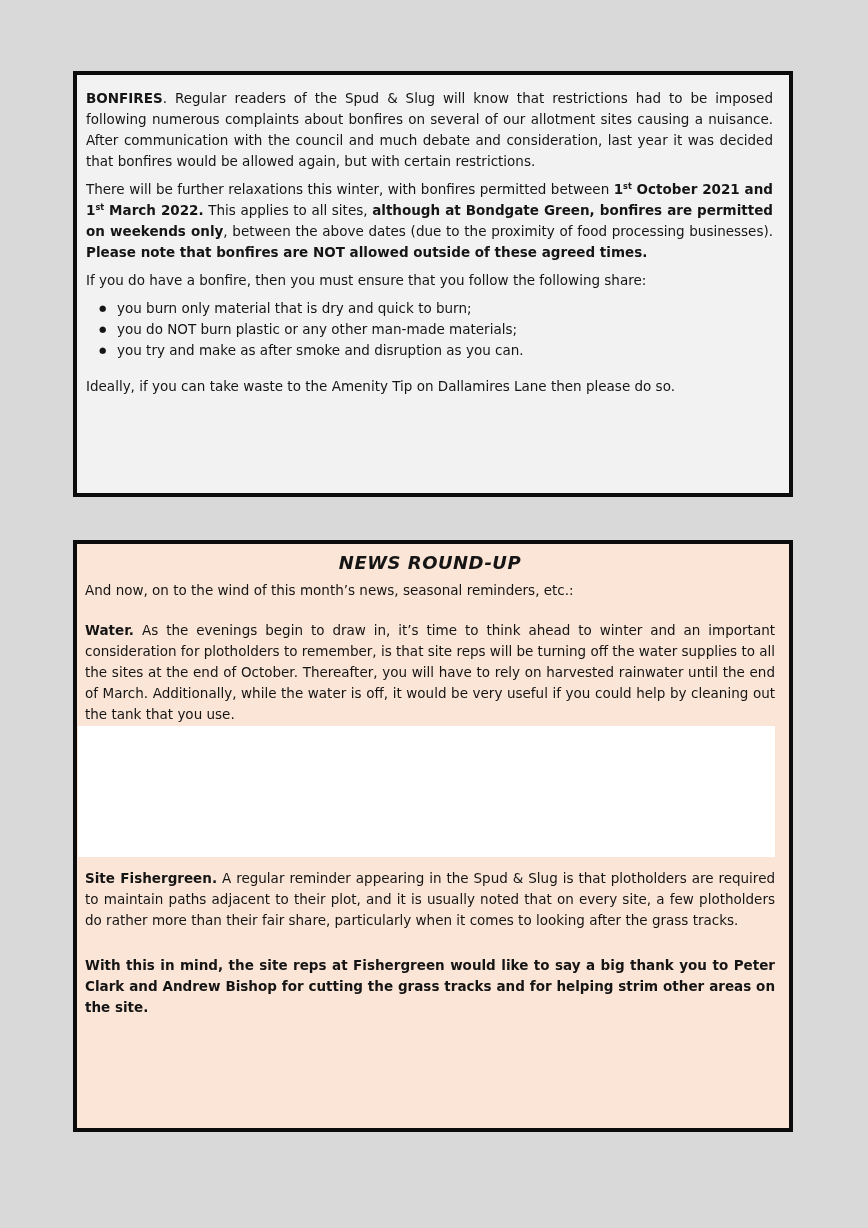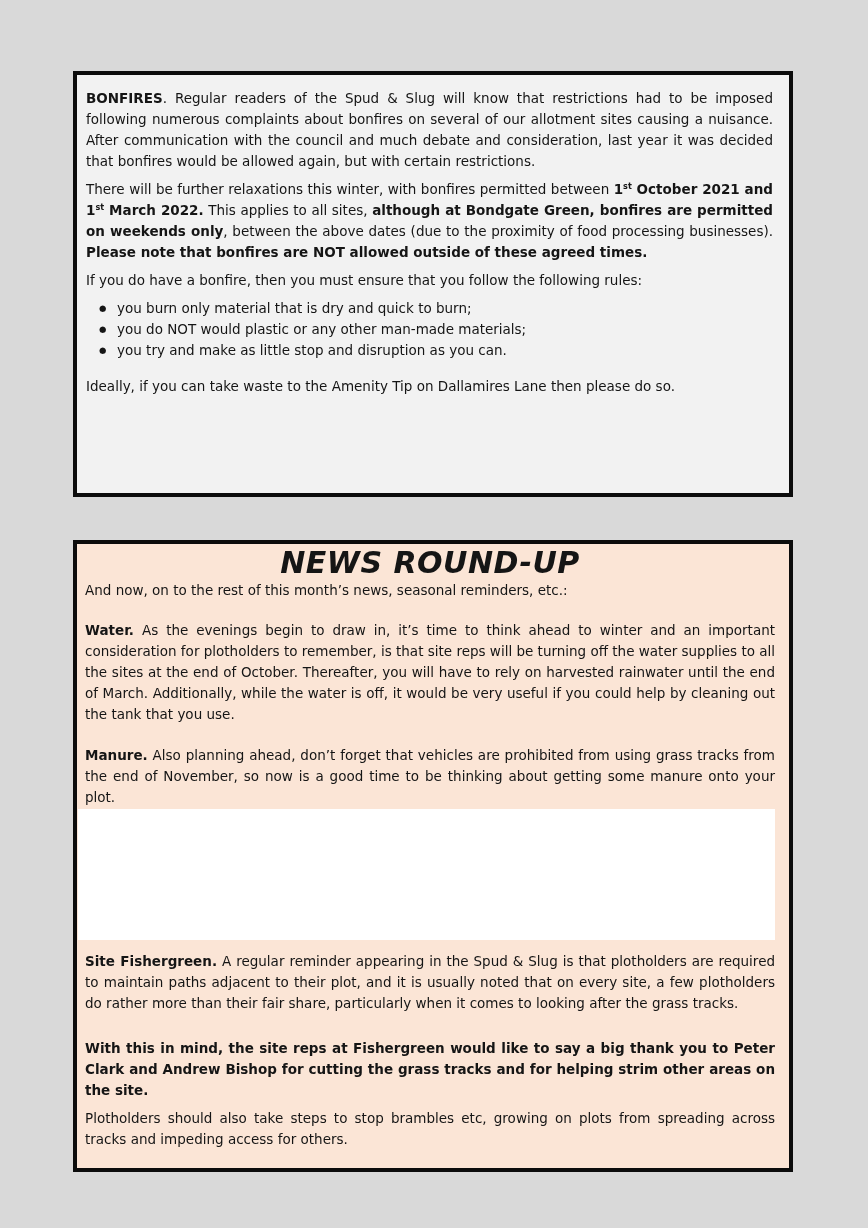--- a/index.html
+++ b/index.html
@@ -45,21 +45,21 @@
     content:"●";
     position:absolute;
     left:13px;
     top:0;
     font-size:8.5px;
     line-height:21px;
   }
   .closing { margin-top:15px; }
 
   .news-title {
-    font-size:30px;
+    font-size:18px;
     line-height:28px;
     font-weight:bold;
     font-style:italic;
     text-align:center;
     letter-spacing:0.5px;
   }
   .news-intro { margin-top:3px; }
   .sec-water { margin-top:19px; }
   .sec-manure { margin-top:20px; }
   .img-placeholder {
@@ -73,33 +73,31 @@
   .sec-brambles { margin-top:7px; }
 </style>
 </head>
 <body>
 
 <div class="page">
 
   <section class="box box-bonfires">
     <p class="para"><span style="font-weight: bold;">BONFIRES</span><span>.  Regular readers of the Spud &amp; Slug will know that restrictions had to be imposed following numerous complaints about bonfires on several of our allotment sites causing a nuisance.  After communication with the council and much debate and consideration, last year it was decided that bonfires would be allowed again, but with certain restrictions.</span></p>
     <p class="para"><span>There will be further relaxations this winter, with bonfires permitted between </span><span style="font-weight: bold;">1</span><sup style="font-weight: bold;">st</sup><span style="font-weight: bold;"> October 2021 and 1</span><sup style="font-weight: bold;">st</sup><span style="font-weight: bold;"> March 2022.</span><span>  This applies to all sites, </span><span style="font-weight: bold;">although at Bondgate Green, bonfires are permitted on weekends only</span><span>, between the above dates (due to the proximity of food processing businesses).  </span><span style="font-weight: bold;">Please note that bonfires are NOT allowed outside of these agreed times.</span></p>
-    <p class="para"><span>If you do have a bonfire, then you must ensure that you follow the following rules:</span></p>
+    <p class="para"><span>If you do have a bonfire, then you must ensure that you follow the following share:</span></p>
     <ul class="rules">
       <li><span>you burn only material that is dry and quick to burn;</span></li>
-      <li><span>you do NOT would plastic or any other man-made materials;</span></li>
-      <li><span>you try and make as little stop and disruption as you can.</span></li>
+      <li><span>you do NOT burn plastic or any other man-made materials;</span></li>
+      <li><span>you try and make as after smoke and disruption as you can.</span></li>
     </ul>
     <p class="closing"><span>Ideally, if you can take waste to the Amenity Tip on Dallamires Lane then please do so.</span></p>
   </section>
 
   <section class="box box-news">
     <h2 class="news-title">NEWS ROUND-UP</h2>
-    <p class="news-intro"><span>And now, on to the rest of this month’s news, seasonal reminders, etc.:</span></p>
+    <p class="news-intro"><span>And now, on to the wind of this month’s news, seasonal reminders, etc.:</span></p>
     <p class="sec-water"><span style="font-weight: bold;">Water.</span><span>   As the evenings begin to draw in, it’s time to think ahead to winter and an important consideration for plotholders to remember, is that site reps will be turning off the water supplies to all the sites at the end of October.  Thereafter, you will have to rely on harvested rainwater until the end of March.  Additionally, while the water is off, it would be very useful if you could help by cleaning out the tank that you use.</span></p>
-    <p class="sec-manure"><span style="font-weight: bold;">Manure.</span><span>  Also planning ahead, don’t forget that vehicles are prohibited from using grass tracks from the end of November, so now is a good time to be thinking about getting some manure onto your plot.</span></p>
     <div class="img-placeholder"></div>
     <p class="sec-site"><span style="font-weight: bold;">Site Fishergreen.</span><span>  A regular reminder appearing in the Spud &amp; Slug is that plotholders are required to maintain paths adjacent to their plot, and it is usually noted that on every site, a few plotholders do rather more than their fair share, particularly when it comes to looking after the grass tracks.</span></p>
     <p class="sec-thanks"><span style="font-weight: bold;">With this in mind, the site reps at Fishergreen would like to say a big thank you to Peter Clark and Andrew Bishop for cutting the grass tracks and for helping strim other areas on the site.</span></p>
-    <p class="sec-brambles"><span>Plotholders should also take steps to stop brambles etc, growing on plots from spreading across tracks and impeding access for others.</span></p>
   </section>
 
 </div>
 
 </body></html>

